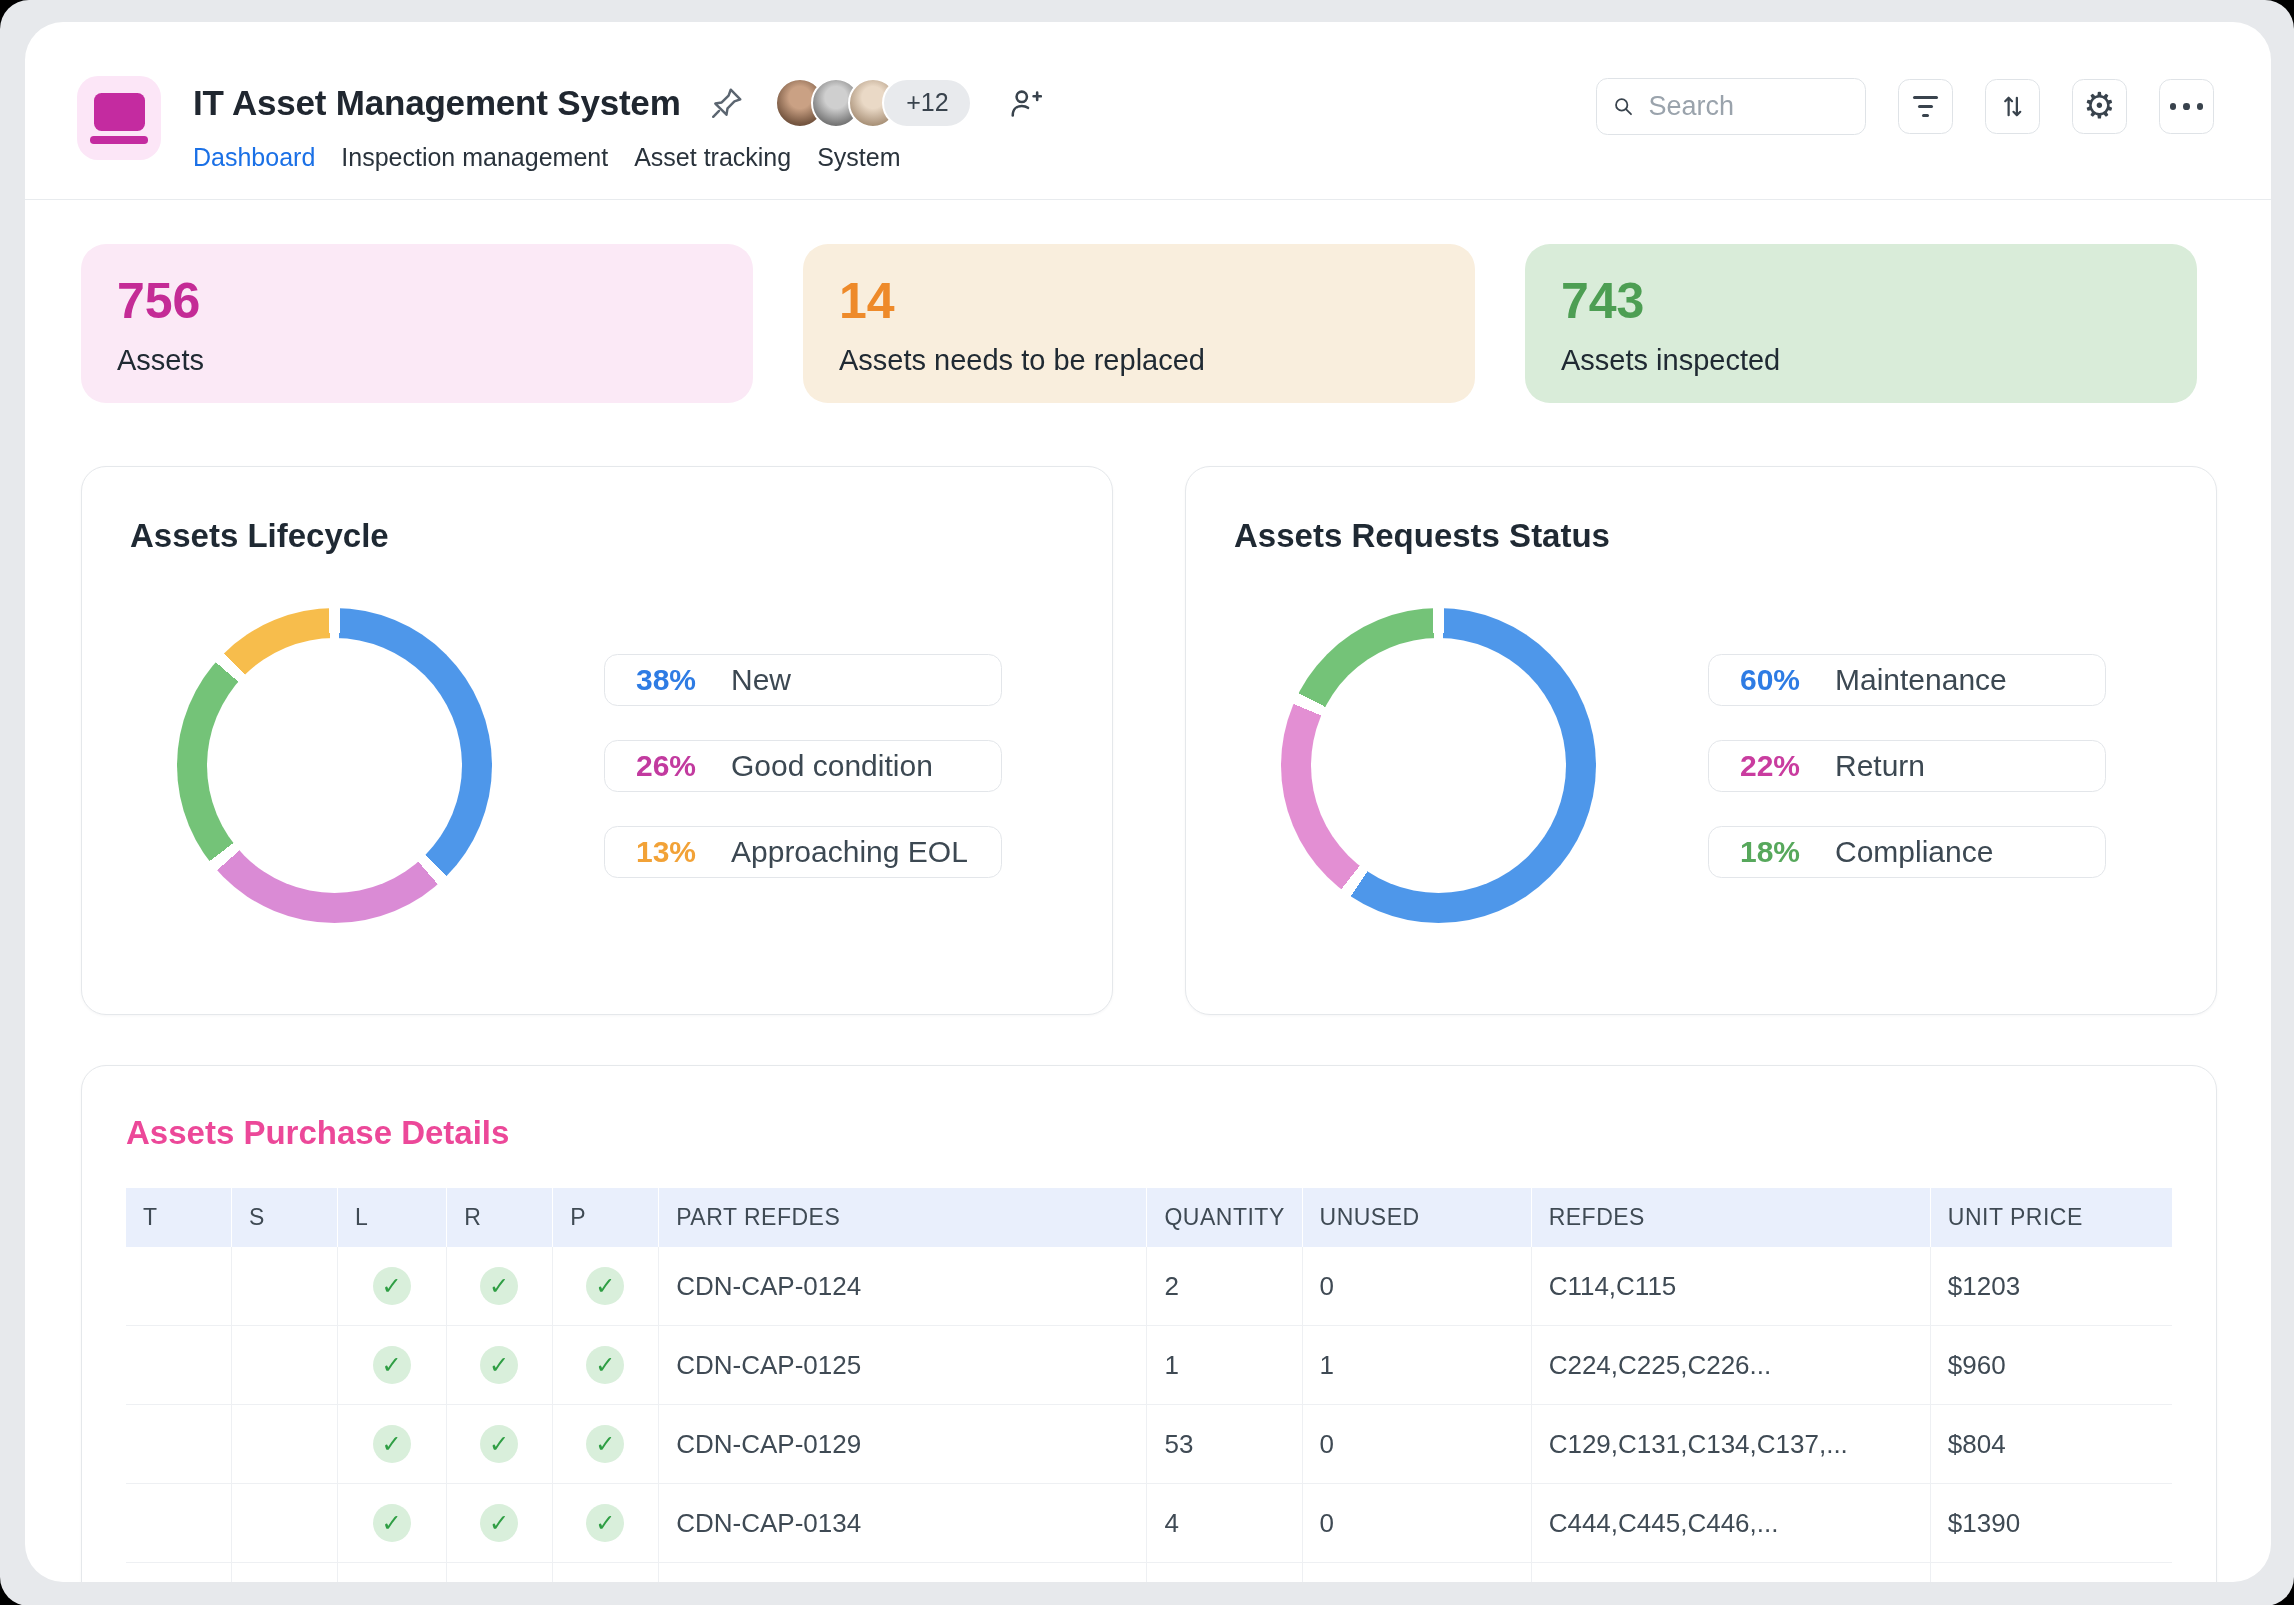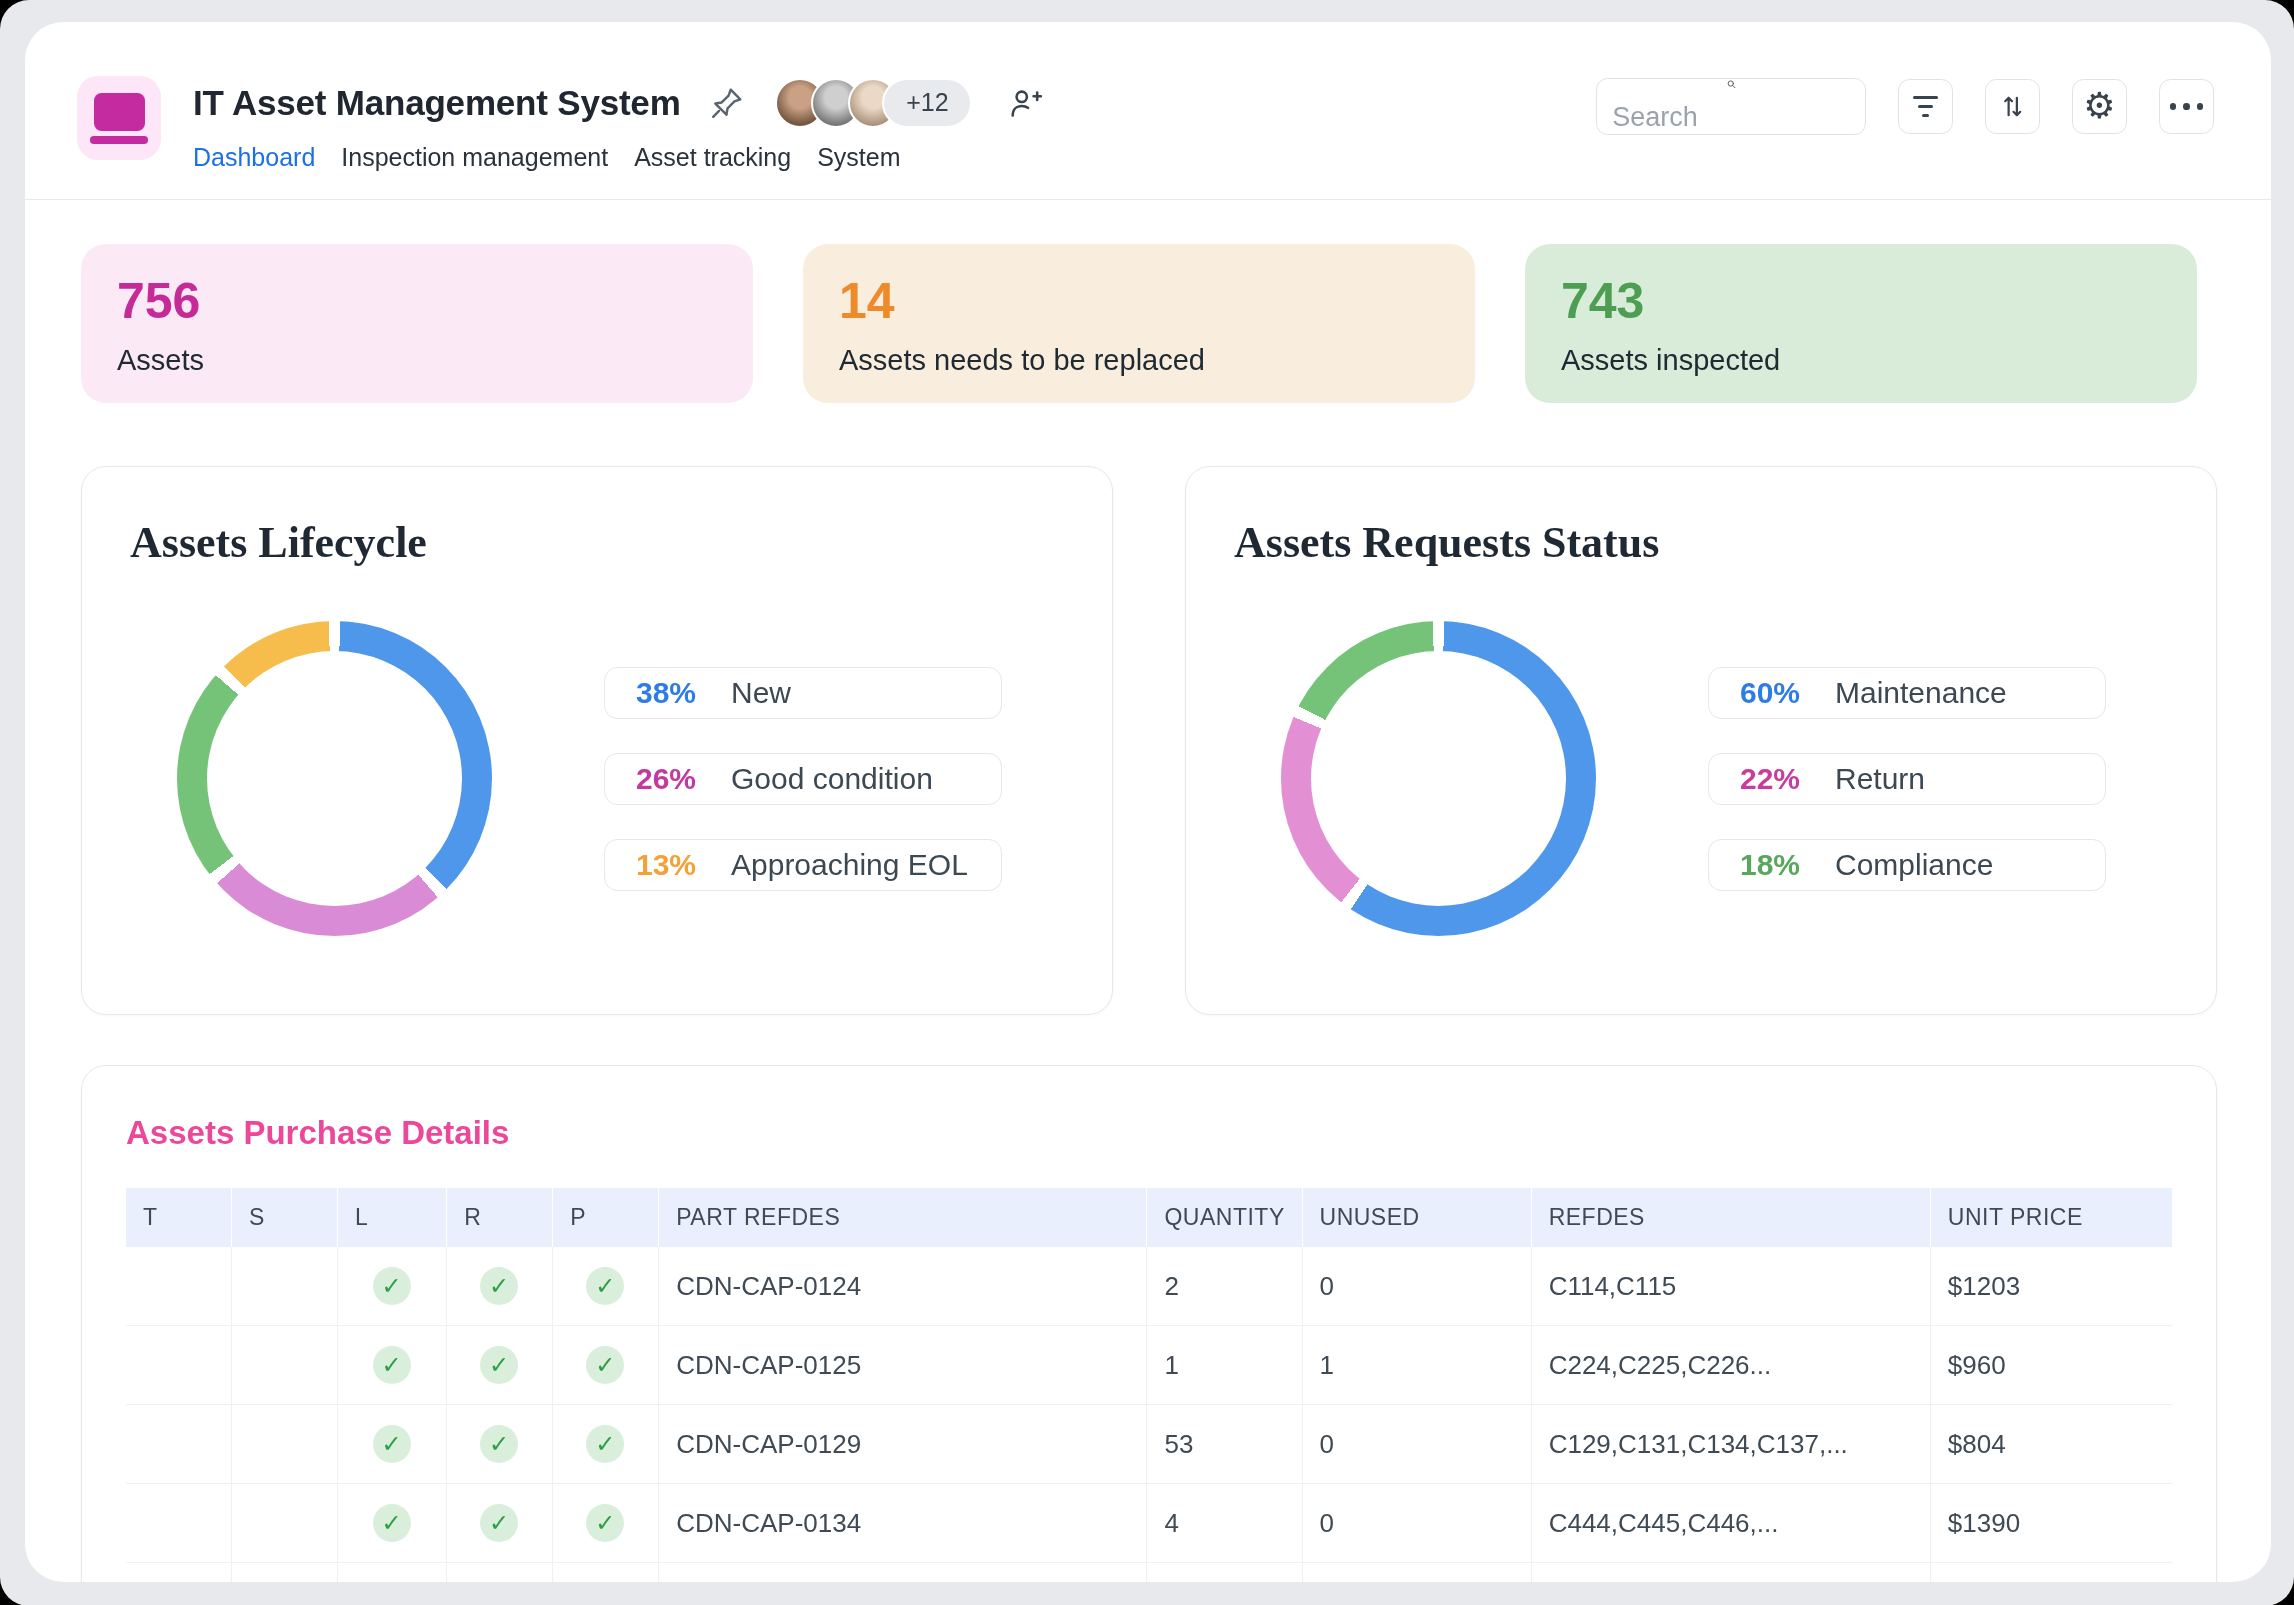--- a/index.html
+++ b/index.html
@@ -26,21 +26,21 @@
   .avatar-more{height:46px;min-width:59px;margin-left:-15.3px;background:#e8eaed;border:2.9px solid #fff;
                border-radius:26px;display:flex;align-items:center;justify-content:center;
                font-size:25px;color:#39434d;padding:0 13.4px;}
   .add-user-btn{margin-left:34px;background:none;border:none;padding:0;cursor:pointer;display:flex;}
   .nav{display:flex;gap:26px;margin-top:15.3px;font-size:25px;}
   .tab{color:#2a333c;cursor:pointer;white-space:nowrap;}
   .tab.active{color:#1a70e6;}
 
   .actions{display:flex;gap:32px;margin-left:auto;align-items:center;padding-top:1.9px;}
   .search{width:270px;height:57px;border:1px solid #dfe3e7;border-radius:11.5px;display:flex;
-          align-items:center;padding:0 15.3px;gap:11.5px;box-sizing:border-box;background:#fff;flex-direction:column;}
+          align-items:center;padding:0 15.3px;gap:11.5px;box-sizing:border-box;background:#fff;}
   .search input{border:none;outline:none;font-size:27px;color:#333;width:100%;background:transparent;
                 font-family:"Liberation Sans",sans-serif;}
   .search input::placeholder{color:#9aa3ac;}
   .icon-btn{width:55px;height:55px;border:1px solid #dfe3e7;border-radius:11.5px;background:#fff;
             display:flex;align-items:center;justify-content:center;cursor:pointer;flex:none;
             flex-direction:column;gap:0;}
   .filter-lines{display:flex;flex-direction:column;align-items:center;gap:5.7px;}
   .filter-lines i{display:block;height:3.3px;background:#39434d;border-radius:1.9px;}
   .filter-lines i:nth-child(1){width:25px;}
   .filter-lines i:nth-child(2){width:15.3px;}
@@ -54,21 +54,21 @@
   
   .stats{display:flex;gap:50px;padding:44px 74px 0 56px;}
   .stat-card{flex:1;height:159px;border-radius:25px;padding:29px 36px;box-sizing:border-box;}
   .stat-value{font-size:50px;font-weight:700;line-height:1.15;}
   .stat-label{font-size:29px;color:#202a33;margin-top:13.4px;}
 
   
   .charts{display:flex;gap:72px;margin:63px 54px 0 56px;}
   .chart-card{flex:1;border:1px solid #e5e8eb;border-radius:25px;height:549px;padding:50px 48px;
               box-sizing:border-box;box-shadow:0 1px 2.9px rgba(20,30,40,.04);background:#fff;}
-  .chart-title{font-size:44px;font-weight:700;color:#1f2933;margin:0;font-family:Liberation Serif, serif;}
+  .chart-title{font-size:33px;font-weight:700;color:#1f2933;margin:0;}
   .chart-body{display:flex;align-items:center;height:421px;}
   .donut{position:relative;width:315px;height:315px;border-radius:50%;margin-left:47px;flex:none;}
   .donut::after{content:"";position:absolute;inset:30px;background:#fff;border-radius:50%;}
   .legend{display:flex;flex-direction:column;gap:34px;margin-left:112px;flex:1;max-width:398px;}
   .legend-item{height:52px;border:1px solid #e3e6ea;border-radius:13.4px;display:flex;align-items:center;
                padding:0 31px;box-sizing:border-box;background:#fff;}
   .legend-pct{font-size:30px;font-weight:700;width:78px;flex:none;}
   .legend-label{font-size:30px;color:#3c4852;margin-left:17px;white-space:nowrap;}
 
   

